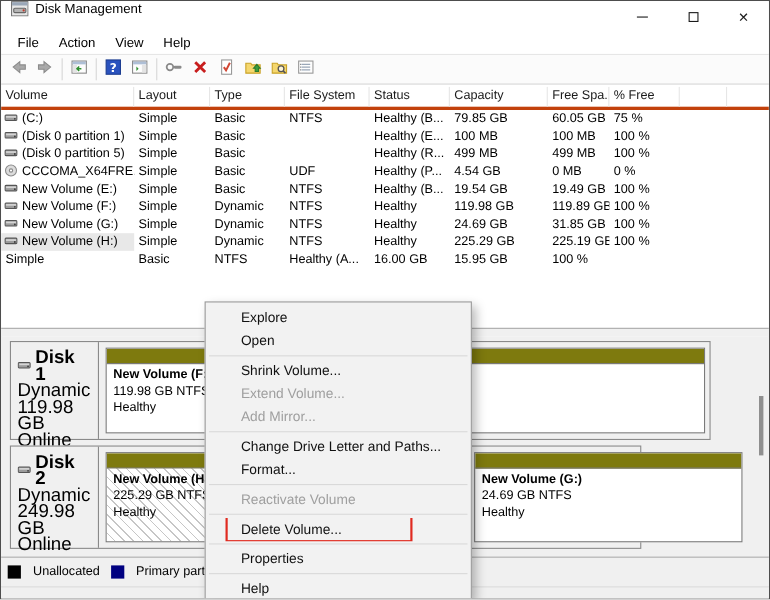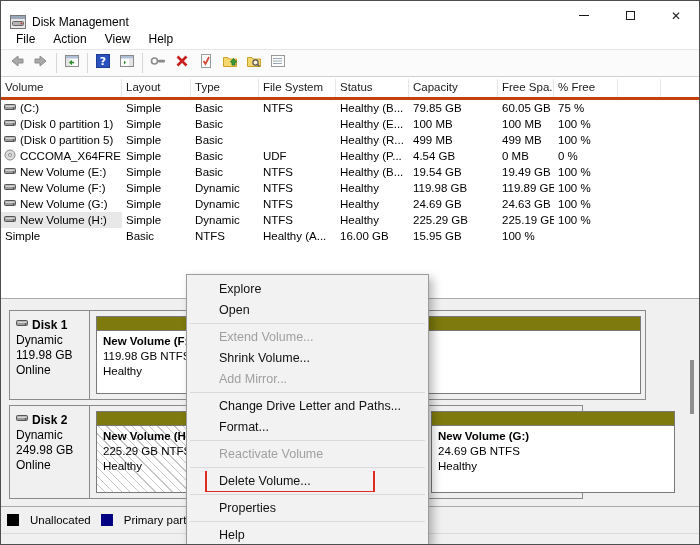--- a/index.html
+++ b/index.html
@@ -1,21 +1,21 @@
 <!DOCTYPE html>
 <html><head>
 <meta charset="utf-8">
 <style>
   html,body{margin:0;padding:0;background:#fff;}
   .window{position:relative;width:700px;height:545px;background:#ffffff;
     border:1px solid #4d4d4d;box-sizing:border-box;overflow:hidden;
     font-family:"Liberation Sans","DejaVu Sans",sans-serif;color:#000;}
 
   
-  .titlebar{position:absolute;top:0;left:0;right:0;height:28px;background:#fff;display:flex;align-items:flex-end;}
+  .titlebar{position:absolute;top:0;left:0;right:0;height:28px;background:#fff;display:flex;align-items:flex-start;}
   .app-icon{width:16px;height:14px;margin:0 6px 0 9px;}
   .title-text{font-size:12px;}
   .win-controls{position:absolute;right:0;top:0;height:29px;display:flex;}
   .win-btn{width:46px;height:29px;display:flex;align-items:center;justify-content:center;
     font-size:12px;color:#1a1a1a;font-family:"DejaVu Sans",sans-serif;}
   .min-glyph{display:block;width:10px;height:1px;background:#1a1a1a;}
   .max-glyph{display:block;width:9px;height:9px;border:1px solid #1a1a1a;box-sizing:border-box;}
 
   
   .menubar{position:absolute;top:28px;left:0;right:0;height:20px;background:#fff;display:flex;align-items:center;font-size:12px;padding-left:6px;}
@@ -40,21 +40,21 @@
   .t-row.sel .vol-cell{background:#e8e8e8;}
 
   
   .splitter{position:absolute;top:297px;left:0;right:0;height:8px;background:#f0f0f0;
     border-top:1px solid #ababab;box-sizing:border-box;}
 
   
   .bottompane{position:absolute;top:305px;left:0;right:0;height:200px;background:#f0f0f0;}
   .disk-row{position:absolute;left:8px;border:1px solid #8a8a8a;background:#f0f0f0;display:flex;box-sizing:border-box;}
   .disk-info{width:80px;flex:0 0 80px;border-right:1px solid #8a8a8a;padding:6px 12px 0 6px;
-    box-sizing:border-box;font-size:12px;line-height:15px;}
+    box-sizing:border-box;font-size:17px;line-height:15px;}
   .disk-name{font-weight:bold;display:flex;align-items:center;gap:4px;}
   .disk-graphic{position:relative;flex:1;}
   .vol-panel{position:absolute;top:5px;bottom:5px;border:1px solid #7a7a7a;background:#fff;box-sizing:border-box;overflow:hidden;}
   .vol-head{height:13px;background:#7e7a0e;border-bottom:1px solid #7a7a7a;}
   .vol-fill{position:absolute;top:14px;left:0;right:0;bottom:0;padding:3px 0 0 6px;font-size:11.5px;line-height:15px;}
   .vol-panel.hatched .vol-fill{background:repeating-linear-gradient(45deg,#ffffff 0 5px,#c6c6c6 5px 6px);}
   .vol-title{font-weight:bold;white-space:nowrap;overflow:hidden;}
   .v-scroll{position:absolute;right:1px;top:2px;bottom:2px;width:12px;}
   .v-thumb{position:absolute;left:4px;width:4px;top:52px;height:54px;background:#8f8f8f;}
 
@@ -311,21 +311,21 @@
                 <rect x="1.5" y="4.5" width="9" height="1.5" fill="#d6d6d6"></rect>
                 <circle cx="9.5" cy="7" r="0.8" fill="#3a3a3a"></circle>
               </svg></span>
             <span>New Volume (G:)</span>
           </div>
           <div class="t-cell">Simple</div>
           <div class="t-cell">Dynamic</div>
           <div class="t-cell">NTFS</div>
           <div class="t-cell">Healthy</div>
           <div class="t-cell">24.69 GB</div>
-          <div class="t-cell">24.63 GB</div>
+          <div class="t-cell">31.85 GB</div>
           <div class="t-cell">100 %</div>
           <div class="t-cell"></div>
         </div>
         <div class="t-row sel">
           <div class="t-cell vol-cell">
             <span><svg width="12" height="12">
                 <rect x="0.5" y="3.5" width="11" height="5" rx="1" fill="#9c9c9c" stroke="#555"></rect>
                 <rect x="1.5" y="4.5" width="9" height="1.5" fill="#d6d6d6"></rect>
                 <circle cx="9.5" cy="7" r="0.8" fill="#3a3a3a"></circle>
               </svg></span>
@@ -434,22 +434,22 @@
         <span class="swatch" style="background: rgb(126, 122, 14);"></span>
         <span></span>
       </div>
     </div>
   <div class="bottomstrip"></div>
 
   <div class="context-menu">
       <div class="menu-item">Explore</div>
       <div class="menu-item">Open</div>
       <div class="menu-sep"></div>
+      <div class="menu-item">Shrink Volume...</div>
       <div class="menu-item disabled">Extend Volume...</div>
-      <div class="menu-item">Shrink Volume...</div>
       <div class="menu-item disabled">Add Mirror...</div>
       <div class="menu-sep"></div>
       <div class="menu-item">Change Drive Letter and Paths...</div>
       <div class="menu-item">Format...</div>
       <div class="menu-sep"></div>
       <div class="menu-item disabled">Reactivate Volume</div>
       <div class="menu-sep"></div>
       <div class="menu-item">Delete Volume...<div class="red-highlight" style="border-color: rgb(224, 43, 32);"></div></div>
       <div class="menu-sep"></div>
       <div class="menu-item">Properties</div>

